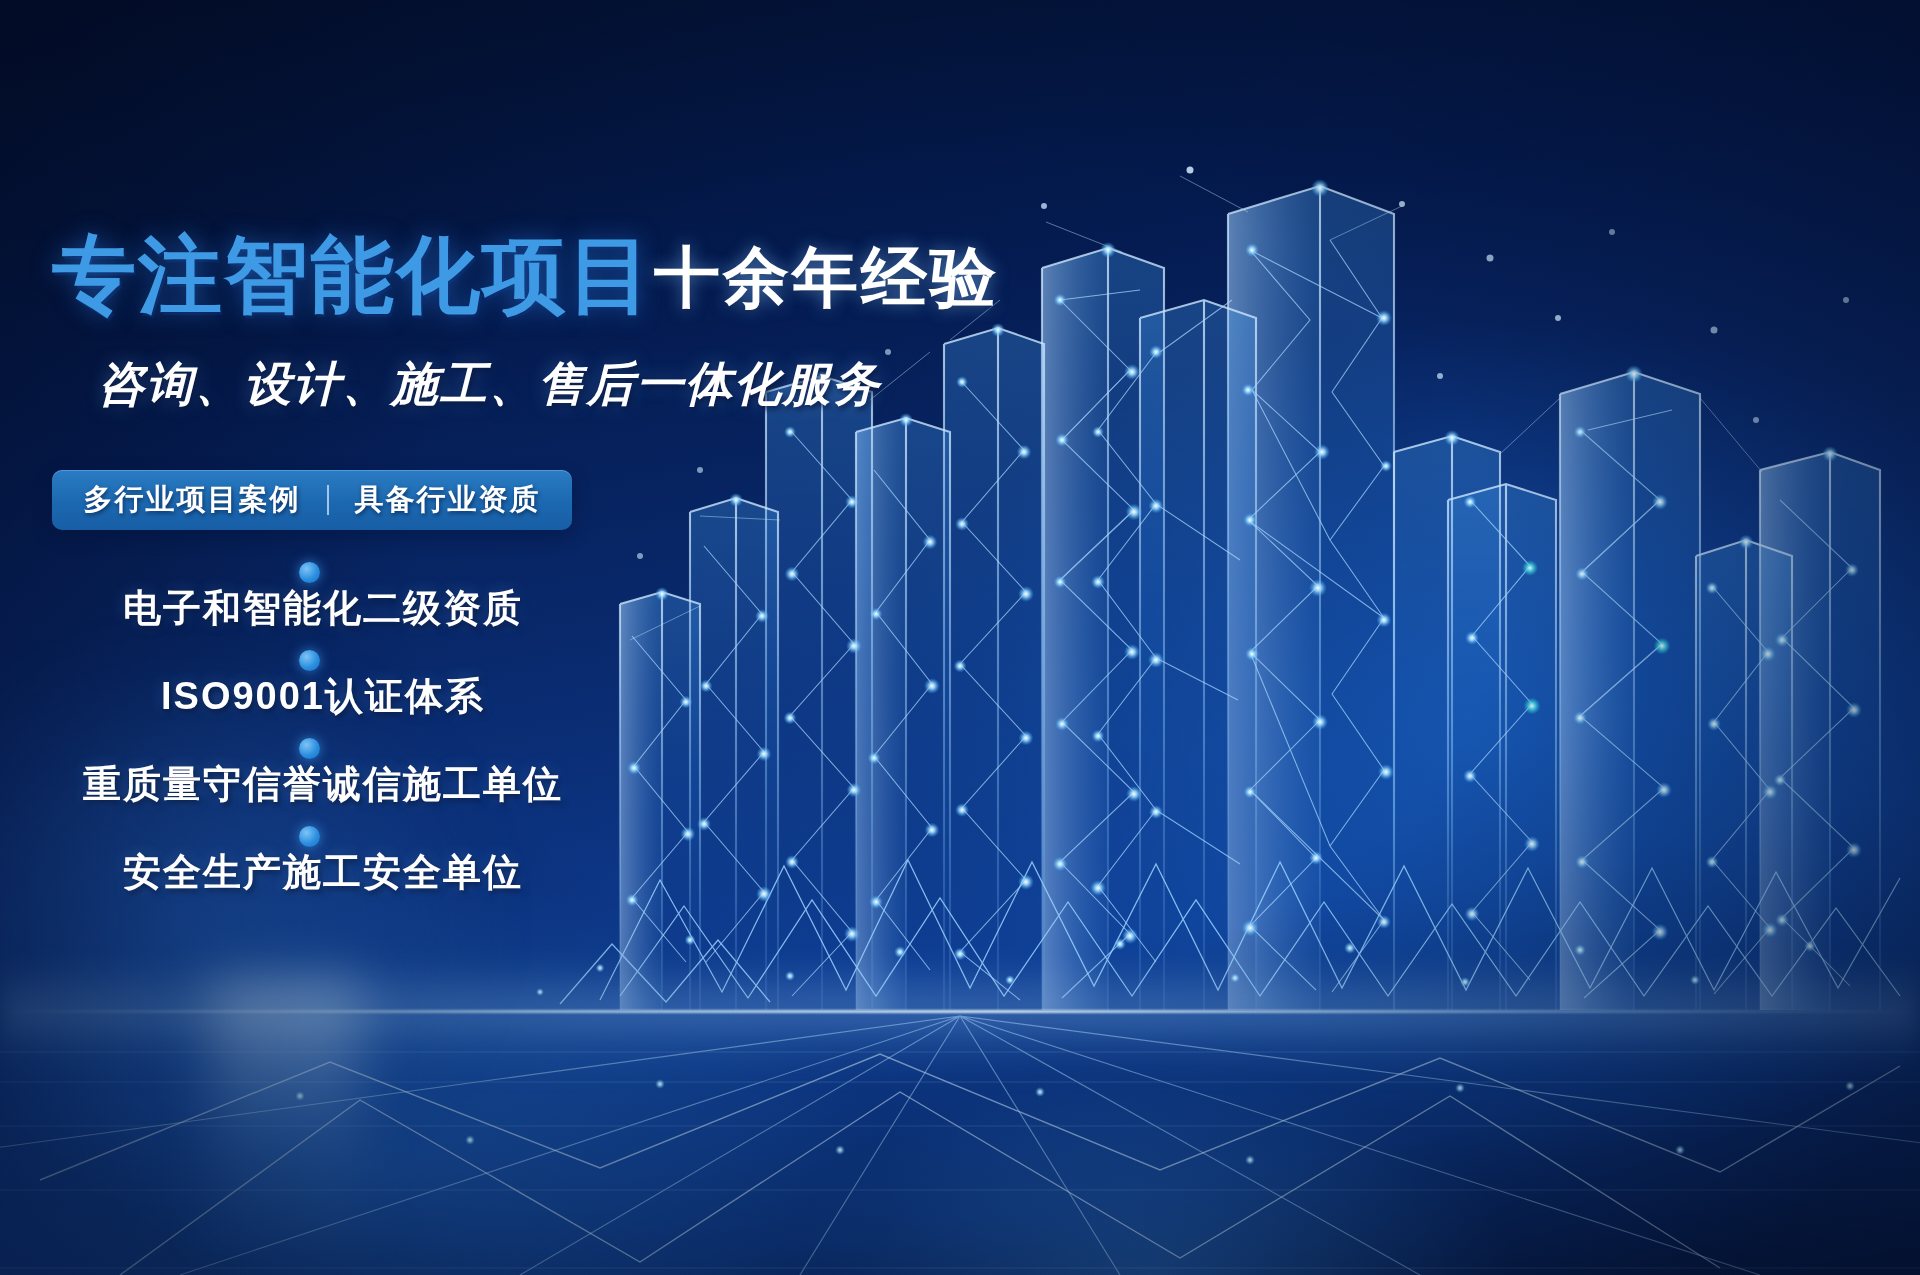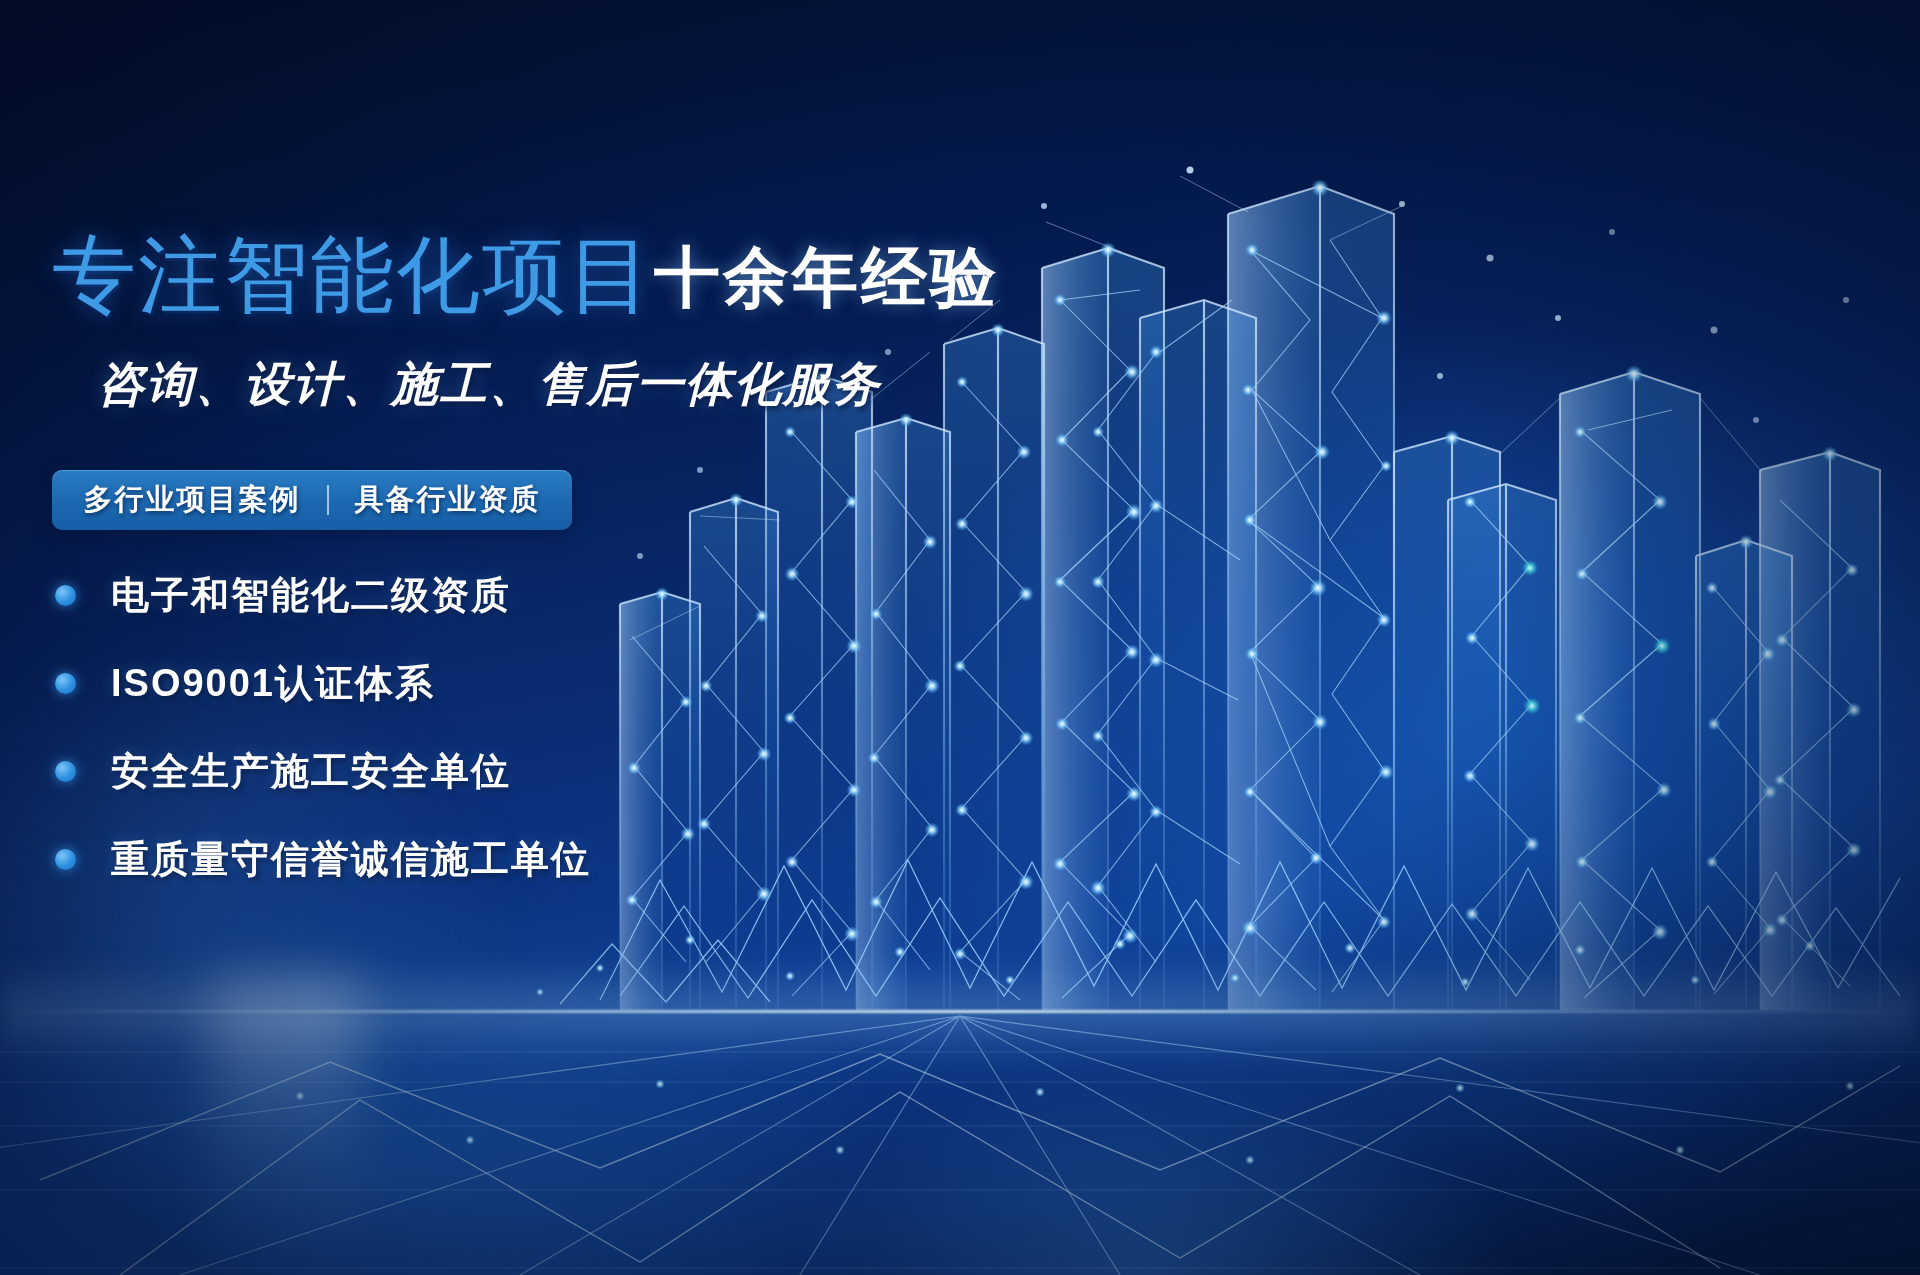--- a/index.html
+++ b/index.html
@@ -46,21 +46,21 @@
   }
 
   
   .content{position:absolute;left:48px;top:0;width:1040px;height:100%;}
 
   .headline{
     position:absolute; top:233px; left:4px; white-space:nowrap;
     font-size:84px; font-weight:bold; letter-spacing:2px; line-height:1;
   }
   .headline .hl-main{
-    color:#3e9ae4; font-weight:normal;
+    color:#3e9ae4; font-weight:bold;
     text-shadow:0 0 22px rgba(40,120,220,.55), 2px 3px 0 rgba(8,35,95,.65);
   }
   .headline .hl-sub{
     color:#ffffff; font-size:66px; font-weight:bold; letter-spacing:3px;
     margin-left:0; position:relative; top:-4px;
     text-shadow:0 0 16px rgba(130,195,255,.55), 1px 2px 4px rgba(3,20,60,.8);
   }
 
   .subtitle{
     position:absolute; top:353px; left:6px; white-space:nowrap;
@@ -82,21 +82,21 @@
     font-size:29px;font-weight:bold;color:#ffffff;letter-spacing:2px;
     text-shadow:1px 2px 4px rgba(4,28,70,.7);
   }
   .badge-sep{
     width:2px;height:30px;background:rgba(205,230,255,.75);
     display:inline-block;
   }
 
   .features{position:absolute;top:562px;left:0;}
   .feature{
-    display:flex;align-items:center;height:66px;margin-bottom:22px;
+    display:flex;align-items:center;height:66px;margin-bottom:22px;flex-direction:column;
   }
   .dot{
     width:21px;height:21px;border-radius:50%;
     background:radial-gradient(circle at 35% 32%,#7dc4f5 0%,#2b8fe0 55%,#1a6fc4 100%);
     box-shadow:0 0 12px rgba(60,150,235,.75);
     flex:0 0 auto; margin-left:7px;
   }
   .feature-label{
     margin-left:35px; font-size:38px; font-weight:bold; color:#ffffff;
     letter-spacing:2px; white-space:nowrap;
@@ -409,22 +409,22 @@
       <div class="feature">
         <span class="dot"></span>
         <span class="feature-label">电子和智能化二级资质</span>
       </div>
       <div class="feature">
         <span class="dot"></span>
         <span class="feature-label">ISO9001认证体系</span>
       </div>
       <div class="feature">
         <span class="dot"></span>
-        <span class="feature-label">安全生产施工安全单位</span>
+        <span class="feature-label">重质量守信誉诚信施工单位</span>
       </div>
       <div class="feature">
         <span class="dot"></span>
-        <span class="feature-label">重质量守信誉诚信施工单位</span>
+        <span class="feature-label">安全生产施工安全单位</span>
       </div>
     </div>
 
   </div>
 </div>
 
 </body></html>

